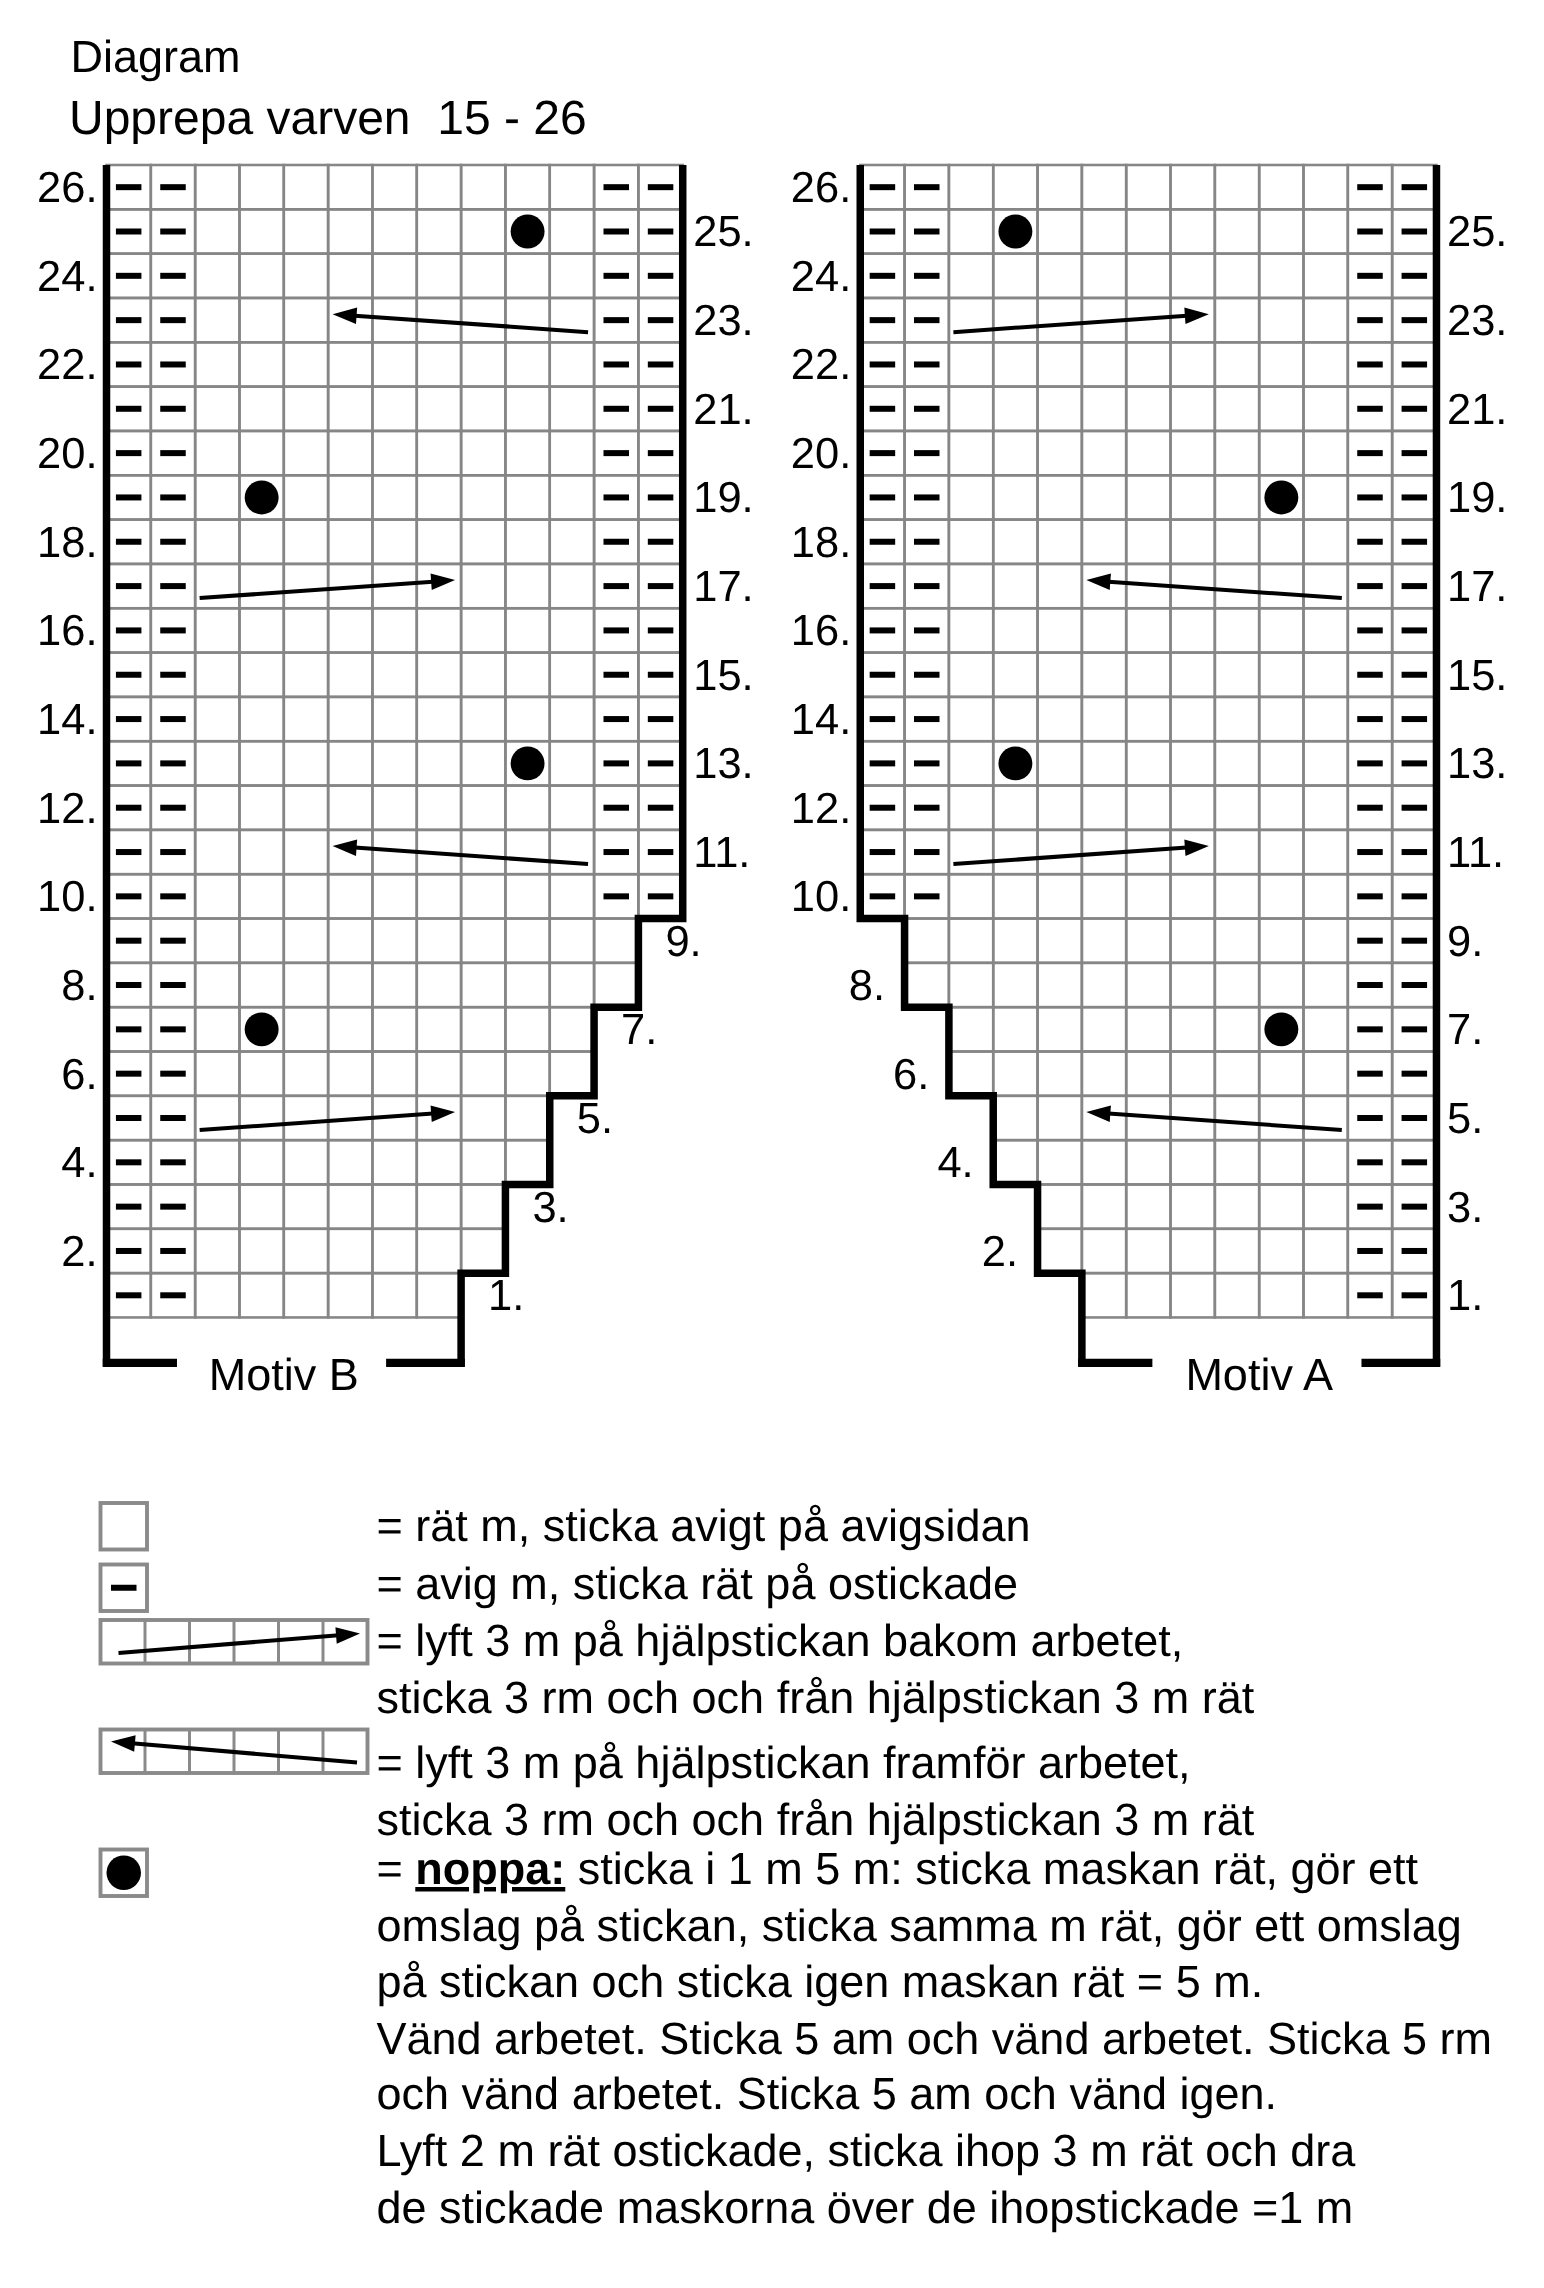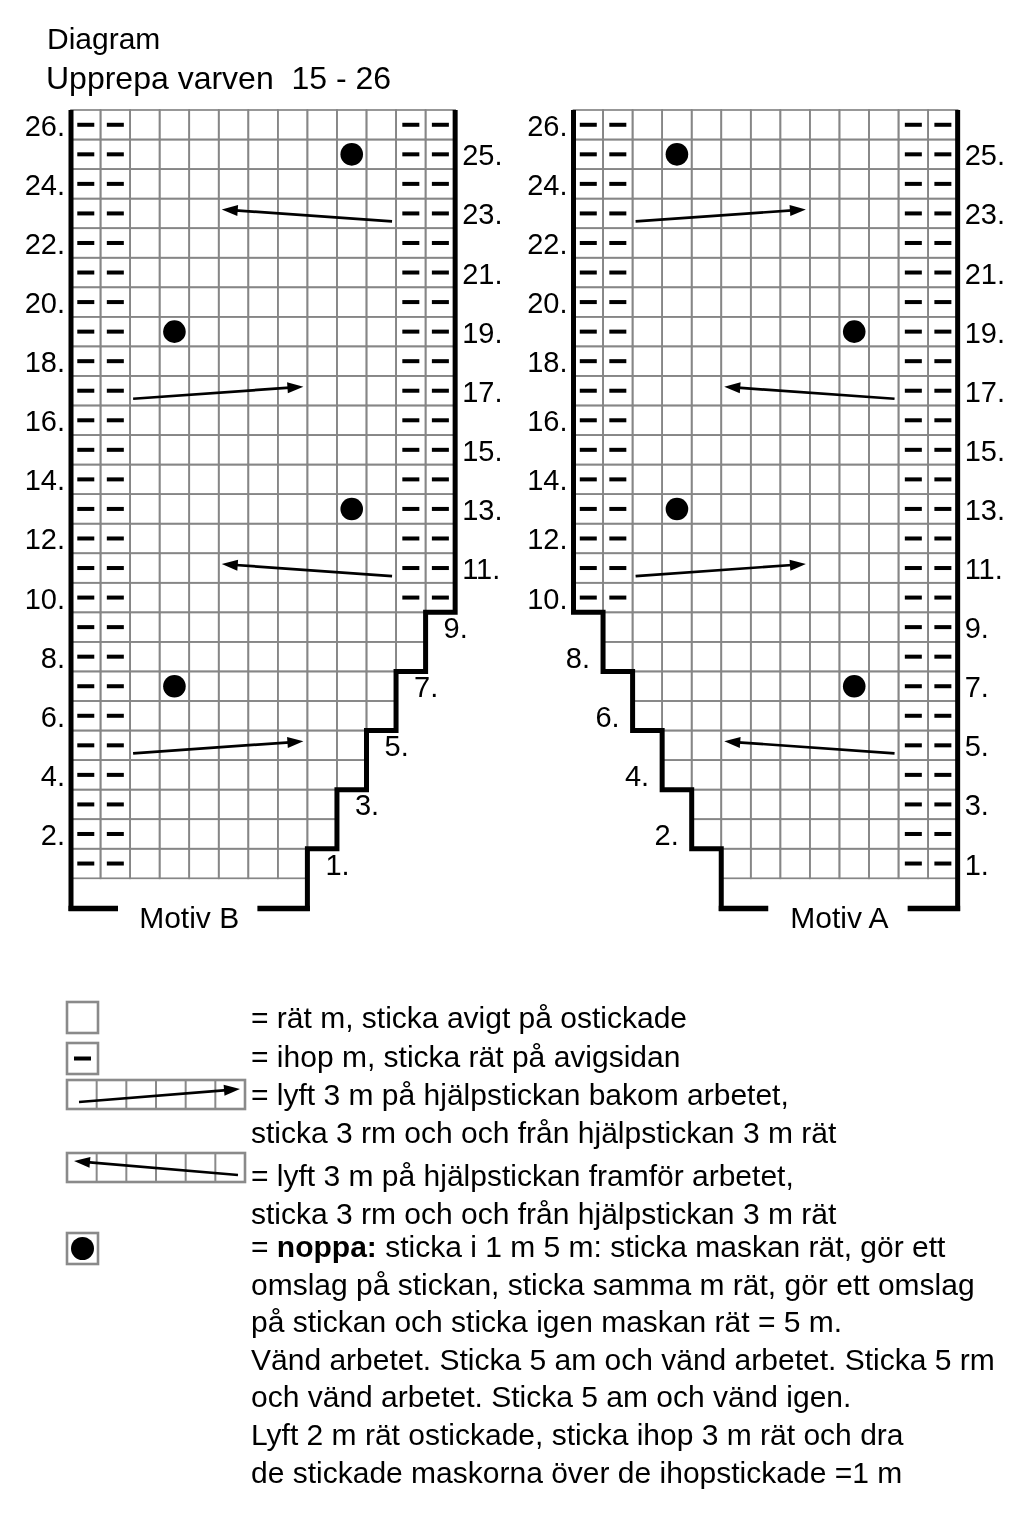--- a/index.html
+++ b/index.html
@@ -5,21 +5,21 @@
   html,body{margin:0;padding:0;}
   body{
     width:1029px;height:1525px;position:relative;background:#ffffff;
     font-family:"Liberation Sans",sans-serif;color:#000;overflow:hidden;
   }
   #diagram-svg{position:absolute;left:0;top:0;}
   svg text{font-family:"Liberation Sans",sans-serif;fill:#000;}
   .title{position:absolute;left:47px;top:22px;font-size:30px;font-weight:normal;white-space:pre;}
   .subtitle{position:absolute;left:46px;top:60px;font-size:32px;white-space:pre;}
   .legend-text{position:absolute;left:251px;font-size:30px;line-height:37.6px;white-space:pre;}
-  .legend-text b{font-weight:bold;}
+  .legend-text b{font-weight:bold;text-decoration:underline;}
 </style>
 </head>
 <body>
 
 <div class="title">Diagram</div>
 <div class="subtitle">Upprepa varven  15 - 26</div>
 
 <svg id="diagram-svg" width="1029" height="1525" viewBox="0 0 1029 1525">
     <g>
       <g>
@@ -970,18 +970,18 @@
         <polygon points="74,1161 90.41,1156.88 89.47,1167.84" fill="#000000"></polygon>
       </g>
     </g>
     <g>
       <rect x="67" y="1233" width="31" height="31" fill="none" stroke="#8a8a8a" stroke-width="2.6"></rect>
       <circle cx="82.5" cy="1248.5" r="11.5" fill="#000000"></circle>
     </g>
   </svg>
 
 <div id="legend">
-    <div class="legend-text" style="top: 999px;"><div>= rät m, sticka avigt på ostickade</div></div>
-    <div class="legend-text" style="top: 1038px;"><div>= ihop m, sticka rät på avigsidan</div></div>
+    <div class="legend-text" style="top: 999px;"><div>= rät m, sticka avigt på avigsidan</div></div>
+    <div class="legend-text" style="top: 1038px;"><div>= avig m, sticka rät på ostickade</div></div>
     <div class="legend-text" style="top: 1076px;"><div>= lyft 3 m på hjälpstickan bakom arbetet,</div><div>sticka 3 rm och och från hjälpstickan 3 m rät</div></div>
     <div class="legend-text" style="top: 1157px;"><div>= lyft 3 m på hjälpstickan framför arbetet,</div><div>sticka 3 rm och och från hjälpstickan 3 m rät</div></div>
     <div class="legend-text" style="top: 1228px;"><div>= <b>noppa:</b> sticka i 1 m 5 m: sticka maskan rät, gör ett</div><div>omslag på stickan, sticka samma m rät, gör ett omslag</div><div>på stickan och sticka igen maskan rät = 5 m.</div><div>Vänd arbetet. Sticka 5 am och vänd arbetet. Sticka 5 rm</div><div>och vänd arbetet. Sticka 5 am och vänd igen.</div><div>Lyft 2 m rät ostickade, sticka ihop 3 m rät och dra</div><div>de stickade maskorna över de ihopstickade =1 m</div></div>
   </div>
 
 </body></html>

